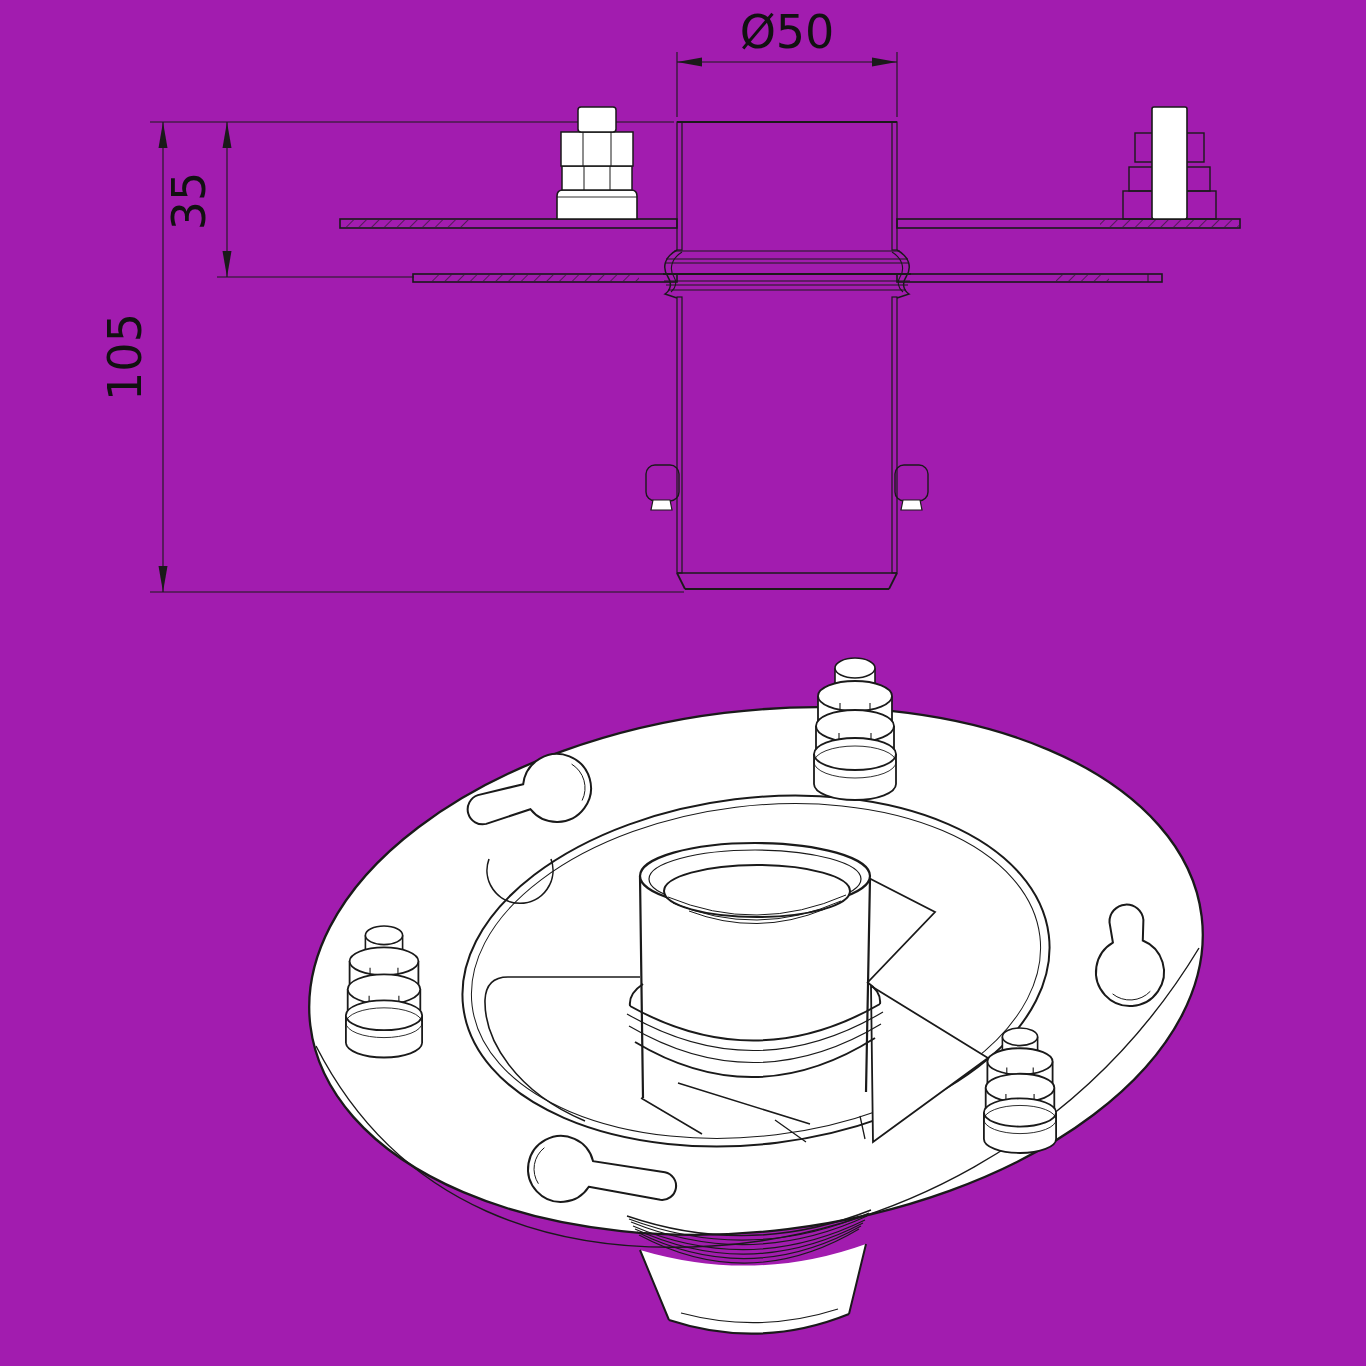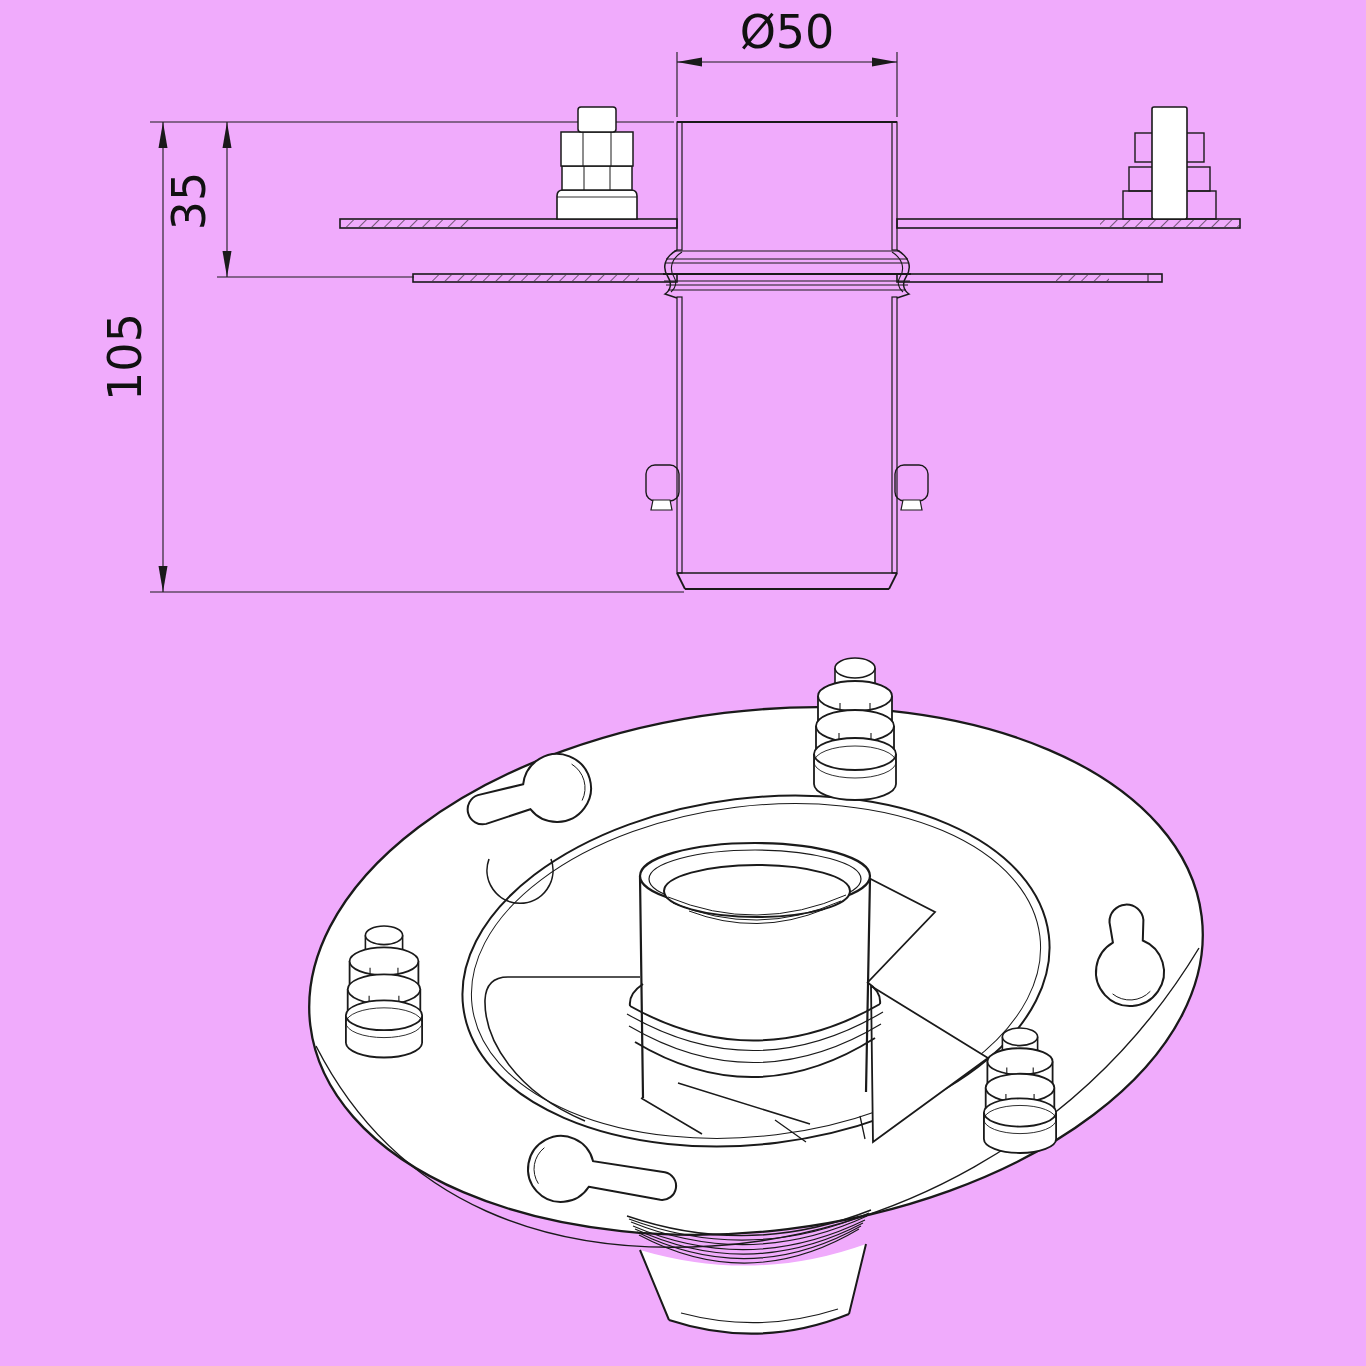--- a/index.html
+++ b/index.html
@@ -1,16 +1,16 @@
 <!DOCTYPE html>
 <html><head>
 <meta charset="utf-8">
 <style>
   html,body{margin:0;padding:0;background:#ffffff;}
-  .canvas{position:relative;width:1366px;height:1366px;background:#f0abfc;overflow:hidden;}
+  .canvas{position:relative;width:1366px;height:1366px;background:#a21caf;overflow:hidden;}
   svg{position:absolute;left:0;top:0;}
   .ln{fill:none;stroke:#1a1a1a;}
   .wh{fill:#ffffff;stroke:#1a1a1a;}
   .ar{fill:#1a1a1a;stroke:none;}
   .dim-text{fill:#111111;font-family:"DejaVu Sans","Liberation Sans",sans-serif;font-size:46px;}
 </style>
 </head>
 <body>
 
 <div class="canvas">

